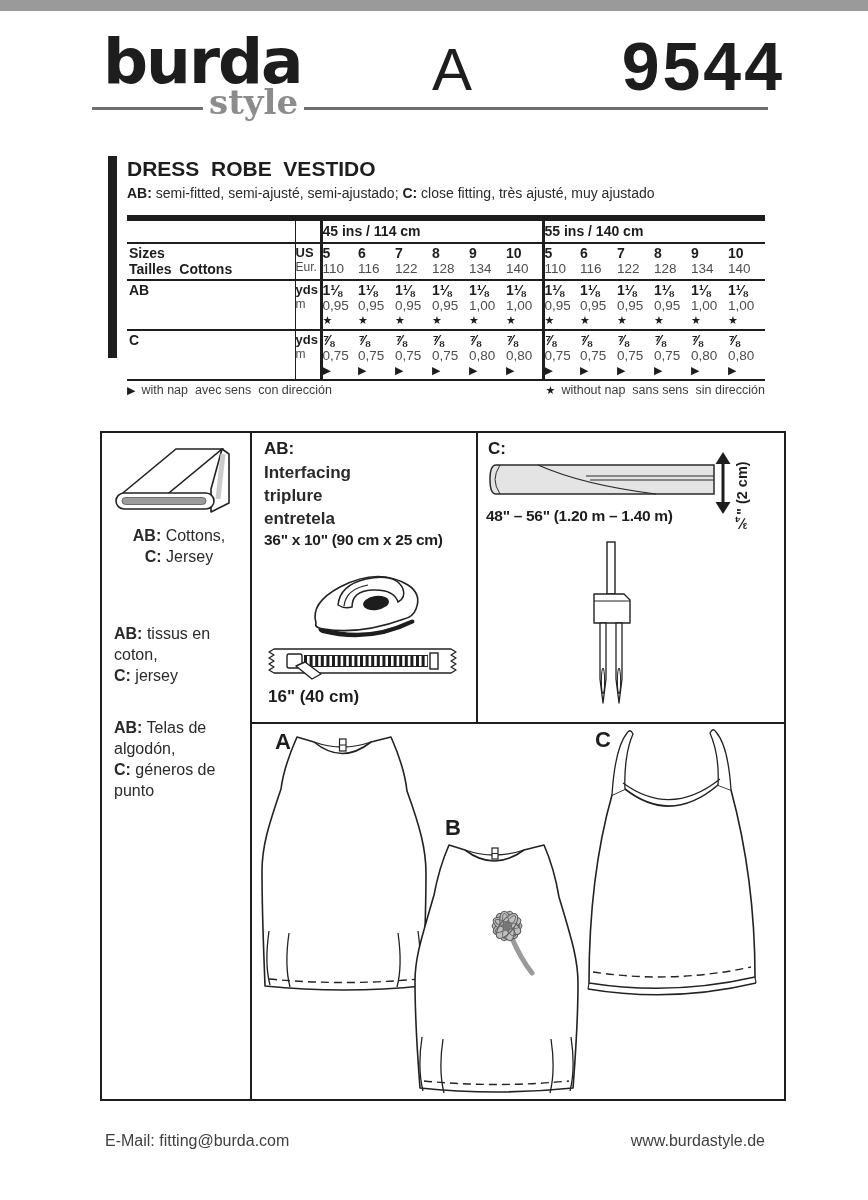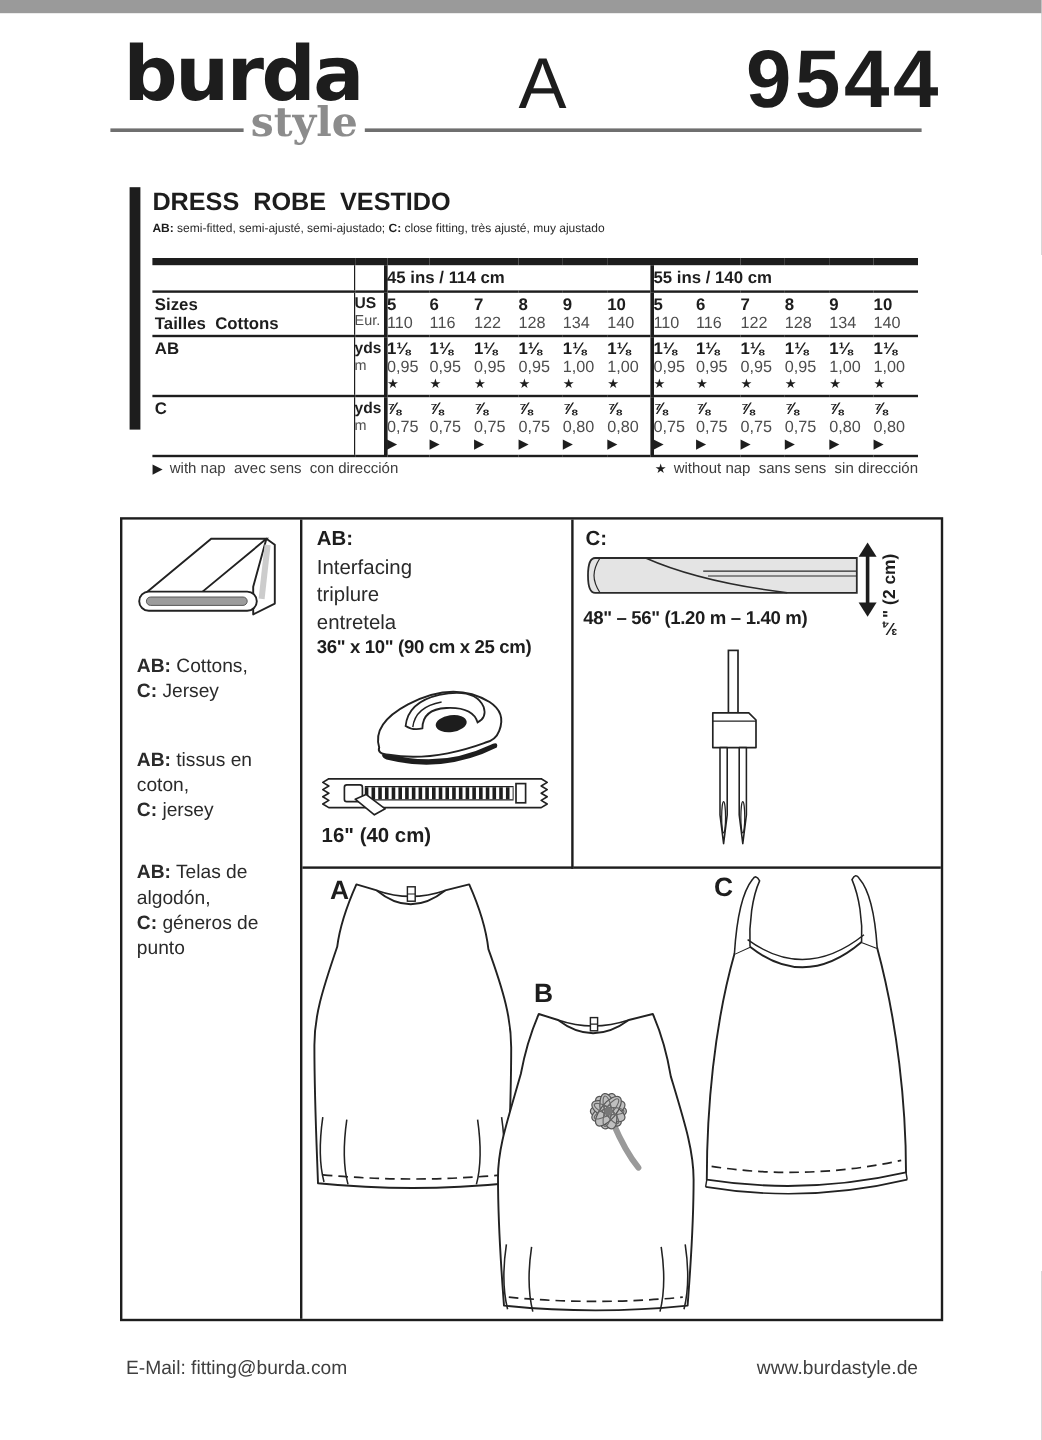--- a/index.html
+++ b/index.html
@@ -9,21 +9,21 @@
   
   .brand { position:absolute; left:103px; top:14px; font-family:"DejaVu Sans", sans-serif; font-weight:bold; font-size:63px; letter-spacing:-2px; color:#1d1d1d; }
   .brand-rule { position:absolute; left:92px; top:96px; width:676px; height:3px; background:#6f6f6f; }
   .brand-sub { position:absolute; left:203px; top:74px; font-family:"DejaVu Serif", serif; font-weight:bold; font-size:34px; color:#8c8c8c; background:#fff; padding:0 6px; line-height:34px; }
   .view-letter { position:absolute; left:432px; top:24px; font-size:60px; font-weight:400; letter-spacing:-1px; }
   .pattern-number { position:absolute; right:83px; top:16px; font-size:68px; font-weight:600; letter-spacing:3px; }
 
   
   .title-bar { position:absolute; left:108px; top:145px; width:9px; height:202px; background:#1d1d1d; }
   .doc-title { position:absolute; left:127px; top:146px; font-size:21px; font-weight:bold; letter-spacing:0; white-space:pre-wrap; }
-  .doc-subtitle { position:absolute; left:127px; top:174px; font-size:10px; color:#2a2a2a; }
+  .doc-subtitle { position:absolute; left:127px; top:174px; font-size:14px; color:#2a2a2a; }
   .doc-subtitle b { color:#1d1d1d; }
 
   
   .size-table { position:absolute; left:127px; top:204px; border-collapse:collapse; table-layout:fixed; }
   .size-table td { vertical-align:top; text-align:left; font-size:14px; padding:1px 0 2px 0; }
   .size-table td.c-lbl { text-align:left; padding-left:2px; }
   .size-table tr.r-ghead td { border-top:6px solid #1d1d1d; border-bottom:2px solid #1d1d1d; height:25px; }
   .size-table tr.r-sizes td { border-bottom:2px solid #1d1d1d; height:26px; }
   .size-table tr.r-ab td { border-bottom:2px solid #1d1d1d; height:50px; }
   .size-table tr.r-c td { border-bottom:2.5px solid #1d1d1d; height:50px; }
@@ -40,24 +40,24 @@
   .legend-right { position:absolute; right:103px; top:372px; font-size:12.5px; color:#3c3c3c; white-space:pre-wrap; }
   .legend-left .sym-inline, .legend-right .sym-inline { color:#1d1d1d; font-size:11px; margin-right:6px; }
 
   
   .main-box { position:absolute; left:100px; top:420px; width:686px; height:670px; border:2.5px solid #1d1d1d; }
   .fabric-panel { position:absolute; left:0; top:0; width:150px; height:100%; border-right:2px solid #1d1d1d; }
   .ab-panel { position:absolute; left:150px; top:0; width:226px; height:291px; border-right:2px solid #1d1d1d; border-bottom:2px solid #1d1d1d; }
   .c-panel { position:absolute; left:376px; top:0; right:0; height:291px; border-bottom:2px solid #1d1d1d; }
 
   .fabric-text { position:absolute; left:12px; width:130px; font-size:16px; line-height:21px; color:#2a2a2a; }
-  .ft1 { top:112px; } .ft2 { top:190px; } .ft3 { top:284px; }
+  .ft1 { top:92px;text-align:center; } .ft2 { top:190px; } .ft3 { top:284px; }
 
   .ab-head { position:absolute; left:12px; top:6px; font-size:17px; font-weight:bold; }
-  .ab-lines { position:absolute; left:12px; top:28px; font-size:17px; line-height:23px; color:#2a2a2a; }
+  .ab-lines { position:absolute; left:12px; top:28px; font-size:17px; line-height:23px; color:#2a2a2a;font-weight:bold; }
   .ab-size { position:absolute; left:12px; top:98px; font-size:15.5px; font-weight:bold; letter-spacing:-0.3px; }
   .zip-len { position:absolute; left:16px; top:254px; font-size:17px; font-weight:bold; }
 
   .c-head { position:absolute; left:10px; top:6px; font-size:17px; font-weight:bold; }
   .c-len { position:absolute; left:8px; top:74px; font-size:15.5px; font-weight:bold; letter-spacing:-0.3px; }
   .c-width { position:absolute; left:256px; top:8px; height:110px; writing-mode:vertical-rl; transform:rotate(180deg); font-size:14.5px; font-weight:bold; text-align:center; }
 
   .svg-abs { position:absolute; }
   .dress-label { position:absolute; font-size:22px; font-weight:bold; z-index:5; }
 

